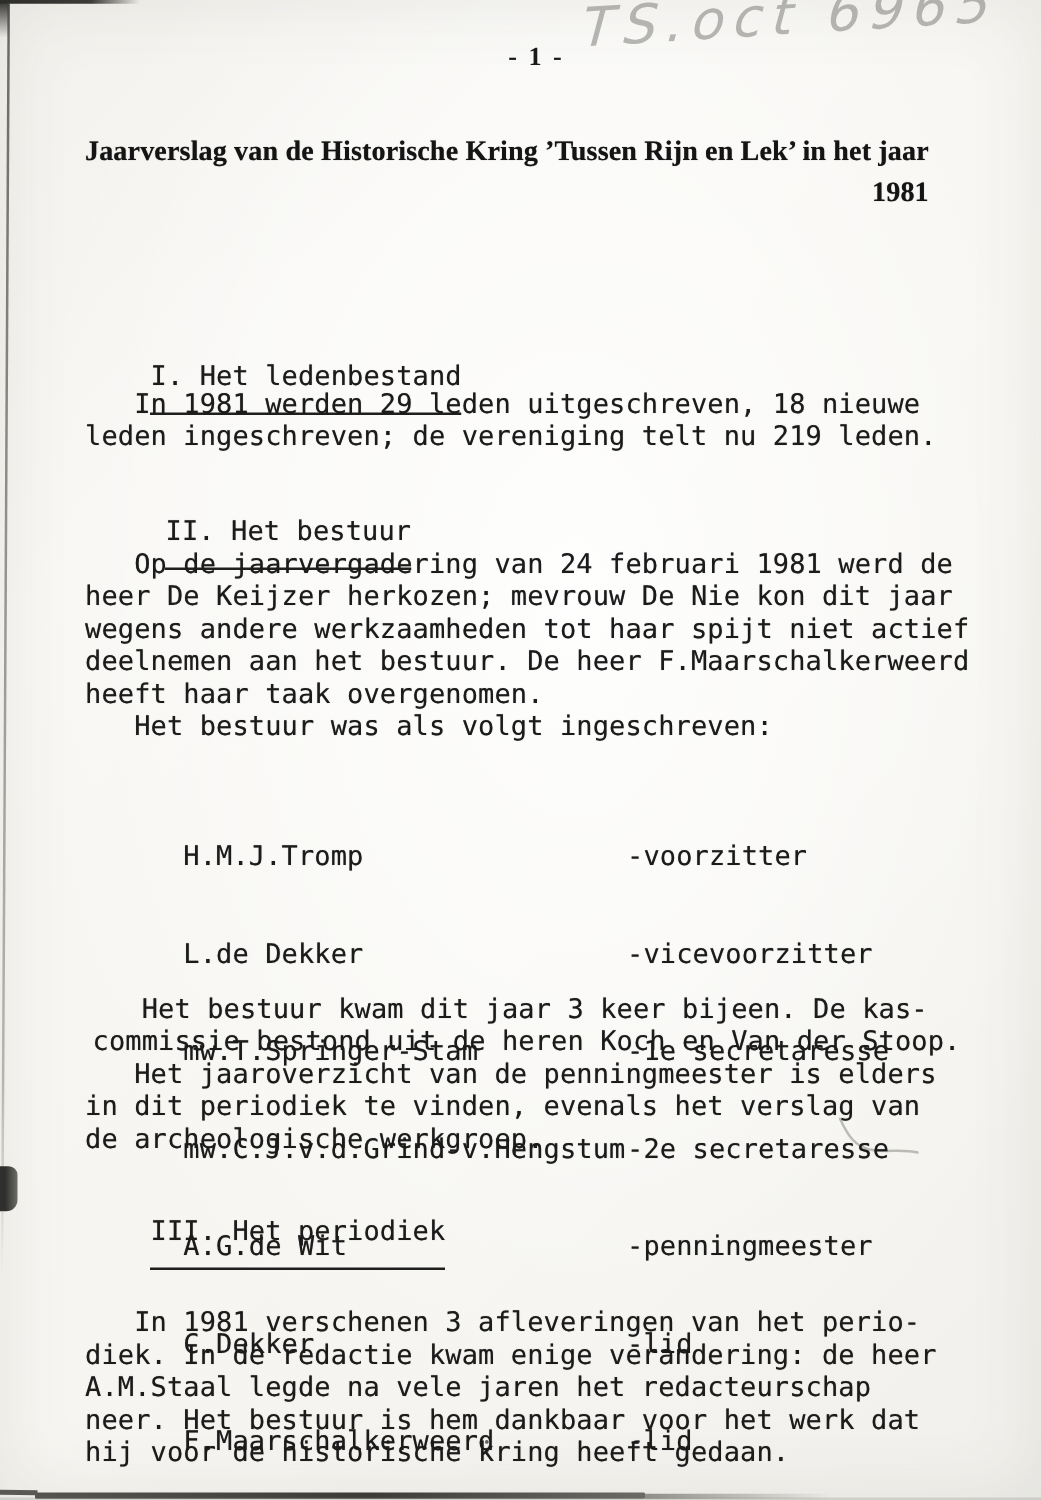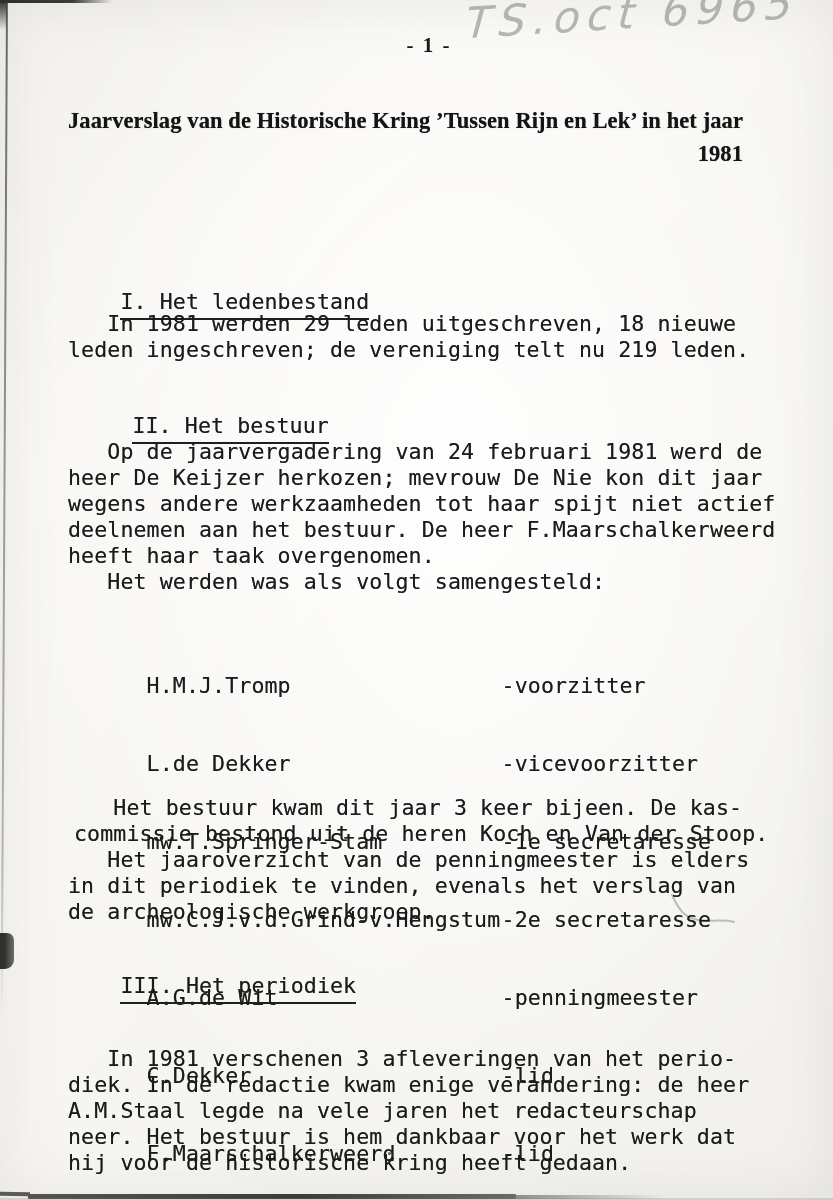--- a/index.html
+++ b/index.html
@@ -21,21 +21,21 @@
   .mono {
     position: absolute;
     font-size: 21.6px;
     line-height: 26px;
     white-space: pre;
     letter-spacing: 0.1px;
     text-shadow: 0 0 0.6px rgba(20,20,20,0.55);
   }
   .heading .u {
     display: inline-block;
-    padding-bottom: 3px;
+    padding-bottom: 15px;
     border-bottom: 2px solid #1f1f1f;
   }
   .title {
     position: absolute;
     left: 68px; top: 104px;
     margin: 0;
     font-family: "Liberation Serif", "DejaVu Serif", serif;
     font-weight: bold;
     font-size: 22.5px;
     line-height: 33px;
@@ -149,21 +149,21 @@
 leden ingeschreven; de vereniging telt nu 219 leden.</div>
 
   <div class="mono heading" style="left:80px; top:387px;">
     <span class="u">II. Het bestuur</span>
   </div>
   <div class="mono" style="left:68px; top:439px;">   Op de jaarvergadering van 24 februari 1981 werd de
 heer De Keijzer herkozen; mevrouw De Nie kon dit jaar
 wegens andere werkzaamheden tot haar spijt niet actief
 deelnemen aan het bestuur. De heer F.Maarschalkerweerd
 heeft haar taak overgenomen.</div>
-  <div class="mono" style="left:68px; top:569px;">   Het werden was als volgt samengesteld:</div>
+  <div class="mono" style="left:68px; top:569px;">   Het bestuur was als volgt ingeschreven:</div>
 
   <div class="mono" style="left:68px; top:595px;">
     <div class="member-row">
       <span class="member-name">H.M.J.Tromp</span><span>-voorzitter</span>
     </div>
     <div class="member-row">
       <span class="member-name">L.de Dekker</span><span>-vicevoorzitter</span>
     </div>
     <div class="member-row">
       <span class="member-name">mw.T.Springer-Stam</span><span>-1e secretaresse</span>

